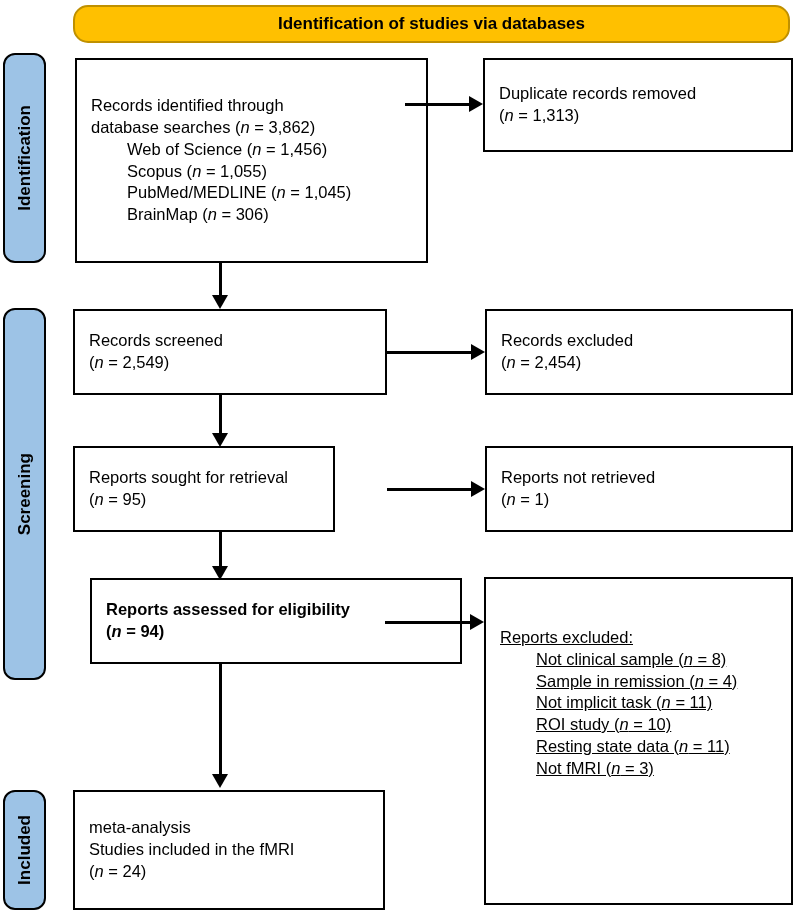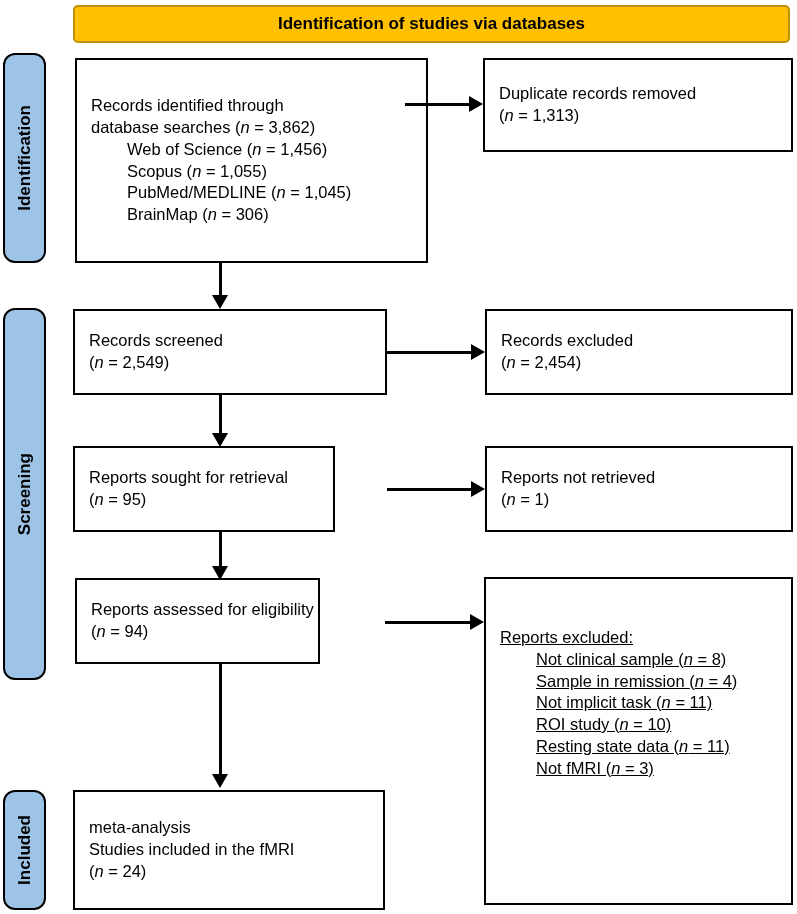--- a/index.html
+++ b/index.html
@@ -39,21 +39,21 @@
     letter-spacing: 0px;
     white-space: nowrap;
     line-height: 1;
   }
 
   
   .banner {
     position: absolute;
     background: #ffc000;
     border: 2px solid #bf9000;
-    border-radius: 5px;
+    border-radius: 15px;
     box-sizing: border-box;
     display: flex;
     align-items: center;
     justify-content: center;
     font-weight: bold;
     font-size: 17px;
   }
 
   
   .node {
@@ -182,21 +182,21 @@
     <div class="line">Reports not retrieved</div>
     <div class="line">(<i class="ital">n</i><span> = 1)</span></div>
   </div>
 
   <div class="hline" style="left:387px; top:488px; width:84px;"></div>
   <div class="arrow-right" style="left:471px; top:481px;"></div>
 
   <div class="vline" style="left:219px; top:532px; width:2.5px; height:38px;"></div>
   <div class="arrow-down" style="left:212px; top:566px;"></div>
 
-  <div class="node" style="left:75px; top:578px; width:245px; height:86px;">
+  <div class="node" style="left:90px; top:578px; width:372px; height:86px;font-weight:bold;">
     <div class="line">Reports assessed for eligibility</div>
     <div class="line">(<i class="ital">n</i><span> = 94)</span></div>
   </div>
 
   <div class="node" style="left:484px; top:577px; width:309px; height:328px; justify-content:flex-start; padding-top:48px;text-decoration:underline;">
     <div class="line">Reports excluded:</div>
     <div class="line indent">
       <span>Not clinical sample (</span><i class="ital">n</i><span> = 8)</span>
     </div>
     <div class="line indent">

